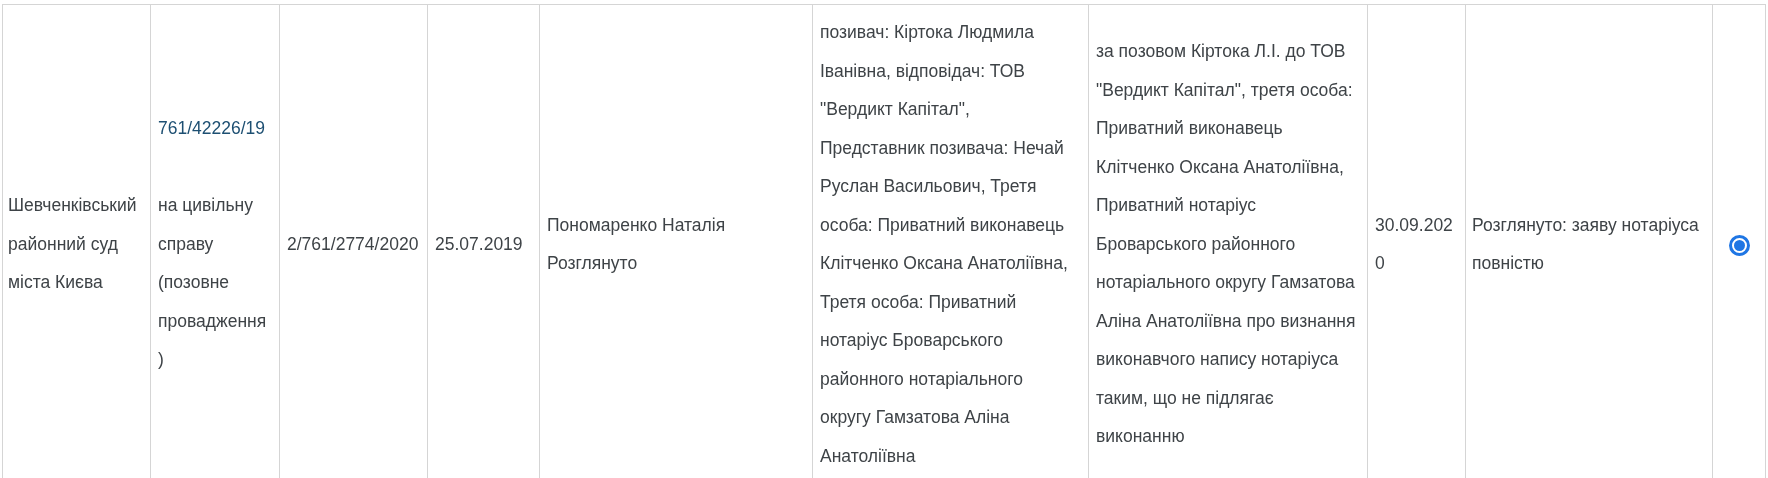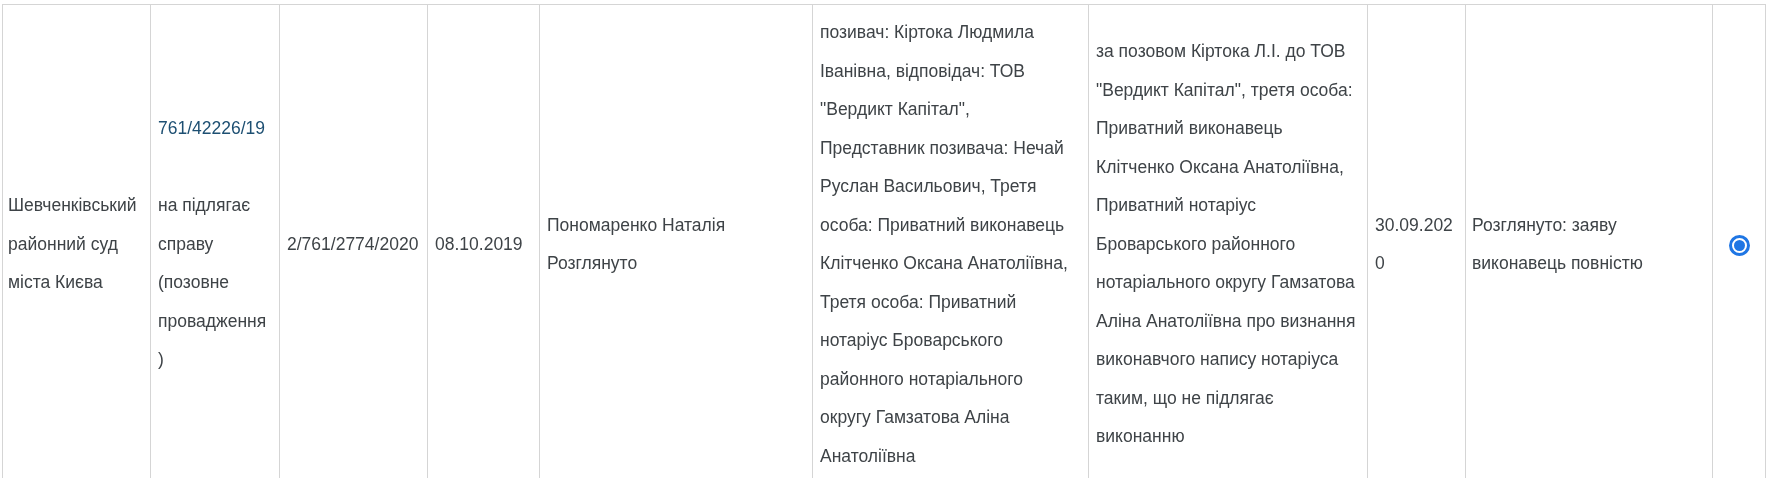--- a/index.html
+++ b/index.html
@@ -77,42 +77,42 @@
   </colgroup>
   <tbody>
       <tr>
     <td class="cell c1">
       <span>Шевченківський районний суд міста Києва</span>
     </td>
     <td class="cell c2">
       <div>
         <a class="case-link" href="#">761/42226/19</a>
       </div>
-      <div class="case-type">на підлягає справу (позовне провадження)</div>
+      <div class="case-type">на цивільну справу (позовне провадження)</div>
     </td>
     <td class="cell c3">
       <span>2/761/2774/2020</span>
     </td>
     <td class="cell c4">
-      <span>08.10.2019</span>
+      <span>25.07.2019</span>
     </td>
     <td class="cell c5">
       <span>Пономаренко Наталія Розглянуто</span>
     </td>
     <td class="cell c6">
       <span>позивач: Кіртока Людмила Іванівна, відповідач: ТОВ "Вердикт Капітал", Представник позивача: Нечай Руслан Васильович, Третя особа: Приватний виконавець Клітченко Оксана Анатоліївна, Третя особа: Приватний нотаріус Броварського районного нотаріального округу Гамзатова Аліна Анатоліївна</span>
     </td>
     <td class="cell c7">
       <span>за позовом Кіртока Л.І. до ТОВ "Вердикт Капітал", третя особа: Приватний виконавець Клітченко Оксана Анатоліївна, Приватний нотаріус Броварського районного нотаріального округу Гамзатова Аліна Анатоліївна про визнання виконавчого напису нотаріуса таким, що не підлягає виконанню</span>
     </td>
     <td class="cell c8">
       <span>30.09.2020</span>
     </td>
     <td class="cell c9">
-      <span>Розглянуто: заяву виконавець повністю</span>
+      <span>Розглянуто: заяву нотаріуса повністю</span>
     </td>
     <td class="cell c10">
       <span class="radio-outer" role="radio" aria-checked="true">
         <span class="radio-dot"></span>
       </span>
     </td>
   </tr>
 </tbody>
   </table>
 

